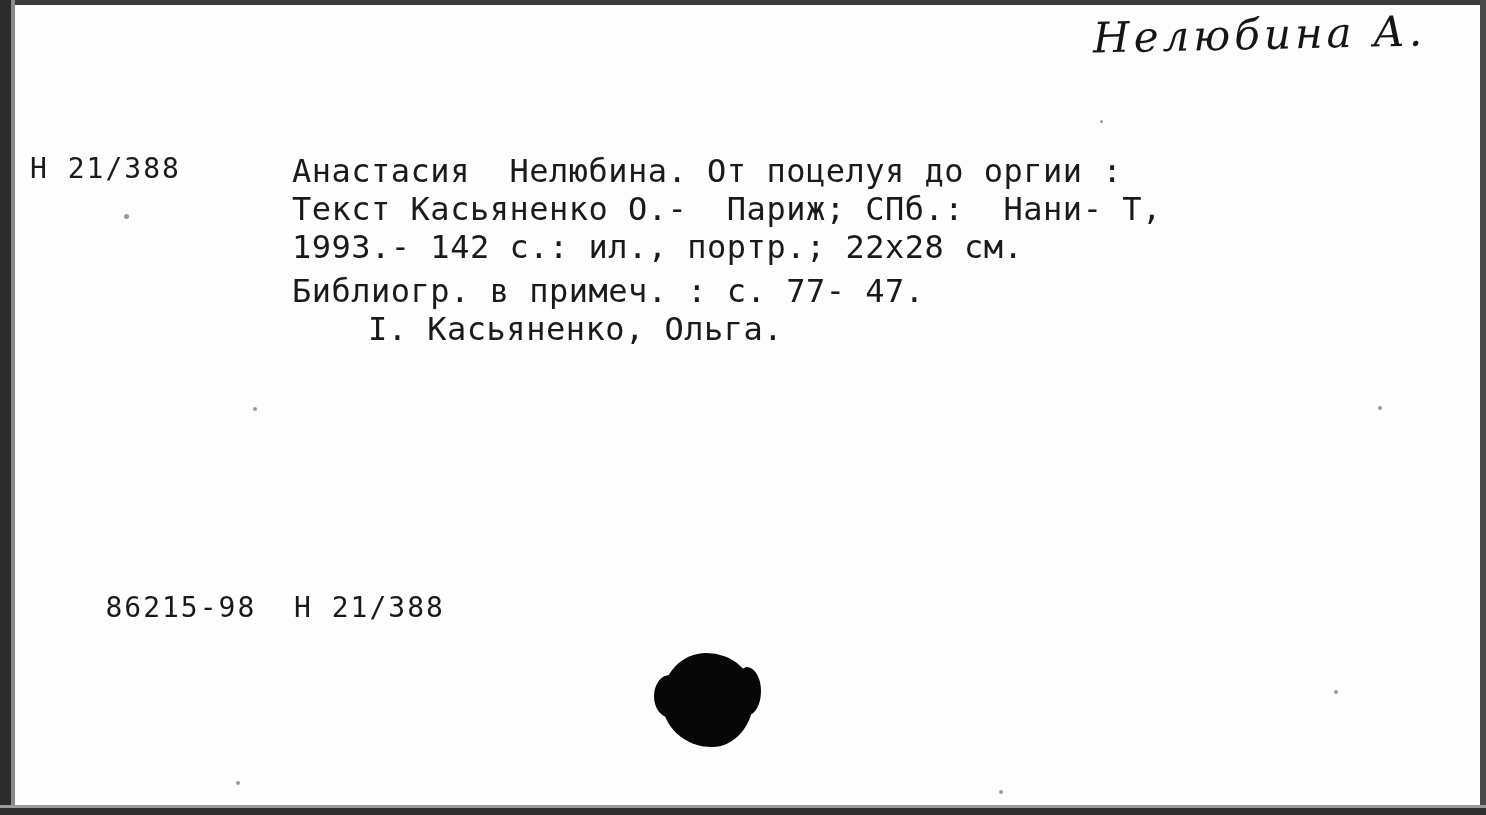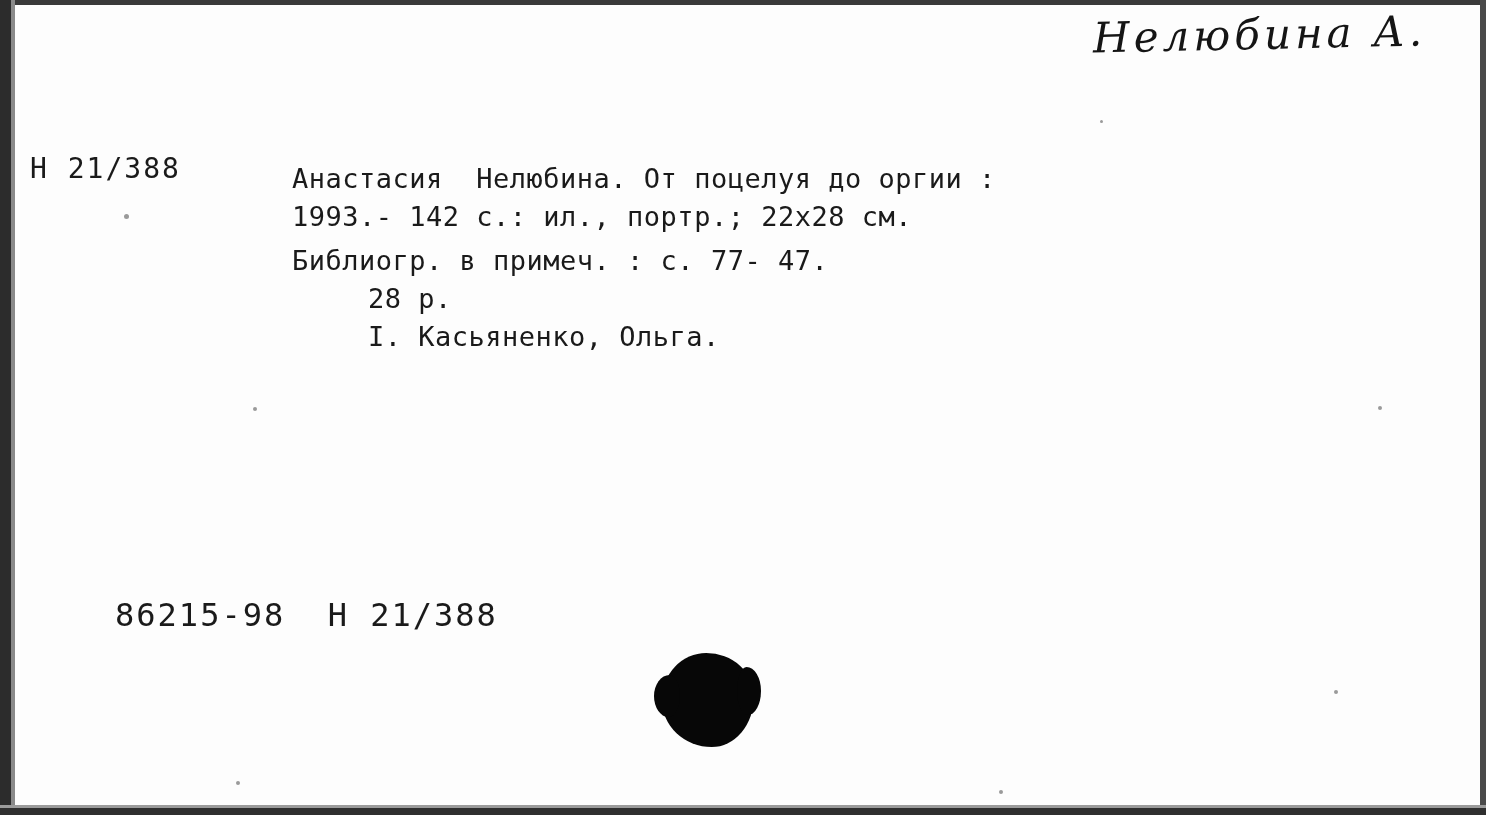--- a/index.html
+++ b/index.html
@@ -82,23 +82,23 @@
     top: 152px;
     font-size: 28px;
     letter-spacing: 2px;
     white-space: nowrap;
   }
 
   
   .body-block {
     position: absolute;
     left: 292px;
-    top: 160px;
+    top: 152px;
     width: 1150px;
-    font-size: 27px;
+    font-size: 32px;
     line-height: 38px;
     letter-spacing: 0.5px;
   }
   .line {
     white-space: pre;
   }
   .line.indent {
     padding-left: 76px;
   }
   .line.stretch {
@@ -108,21 +108,21 @@
 
   .para-gap {
     height: 6px;
   }
 
   
   .footer-line {
     position: absolute;
     left: 30px;
     top: 558px;
-    font-size: 32px;
+    font-size: 28px;
     letter-spacing: 2px;
     white-space: pre;
   }
 
   
   .blot {
     position: absolute;
     left: 662px;
     top: 653px;
     width: 92px;
@@ -165,27 +165,27 @@
   <div class="edge-right"></div>
   <div class="edge-bottom2"></div>
   <div class="edge-bottom"></div>
 
   <div class="handwriting">Нелюбина А.</div>
 
   <div class="callnum">Н 21/388</div>
 
   <div class="body-block">
     <div class="line stretch">Анастасия  Нелюбина. От поцелуя до оргии :</div>
+    <div class="line stretch">Текст Касьяненко О.-  Париж; СПб.:  Нани- Т,</div>
     <div class="line stretch">1993.- 142 с.: ил., портр.; 22х28 см.</div>
 
     <div class="para-gap"></div>
 
     <div class="line">Библиогр. в примеч. : с. 77- 47.</div>
 
-    <div class="line indent">28 р.</div>
     <div class="line indent">I. Касьяненко, Ольга.</div>
   </div>
 
   <div class="footer-line">
     <span>86215-98</span><span>&nbsp;&nbsp;</span><span>Н 21/388</span>
   </div>
 
   <div class="blot"></div>
 
   <div class="speck" style="left:124px; top:214px; width:5px; height:5px;"></div>

